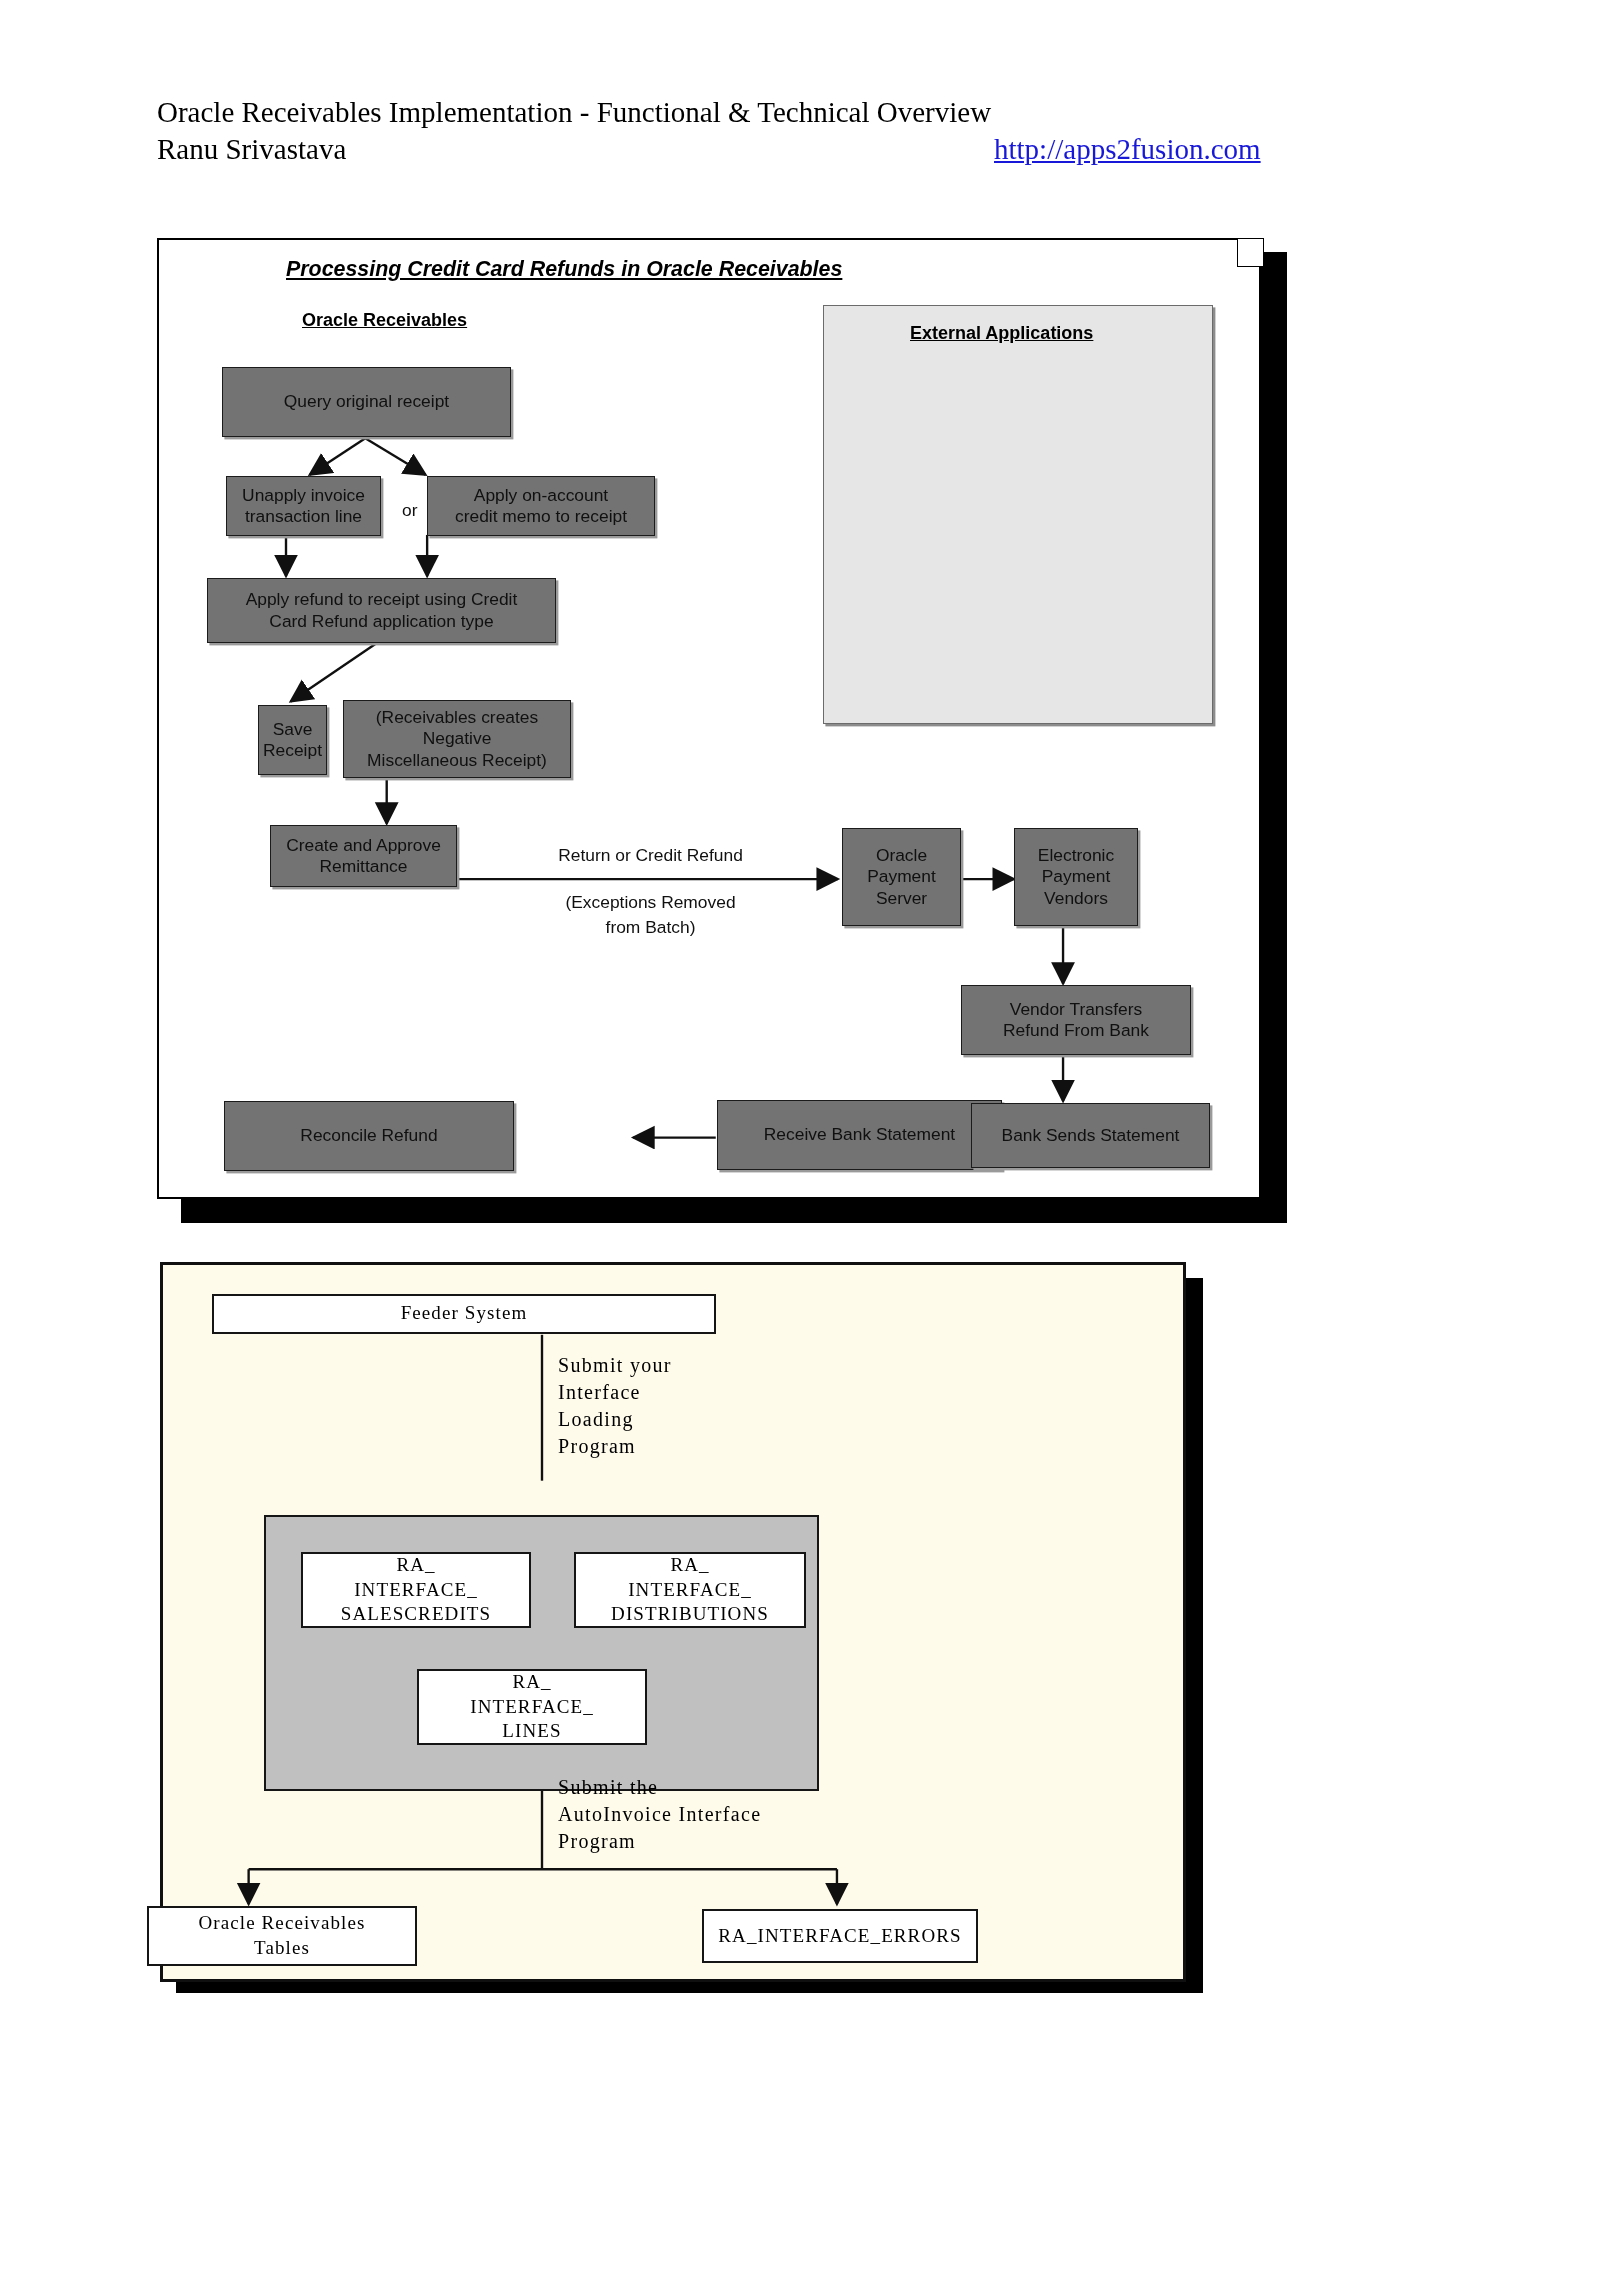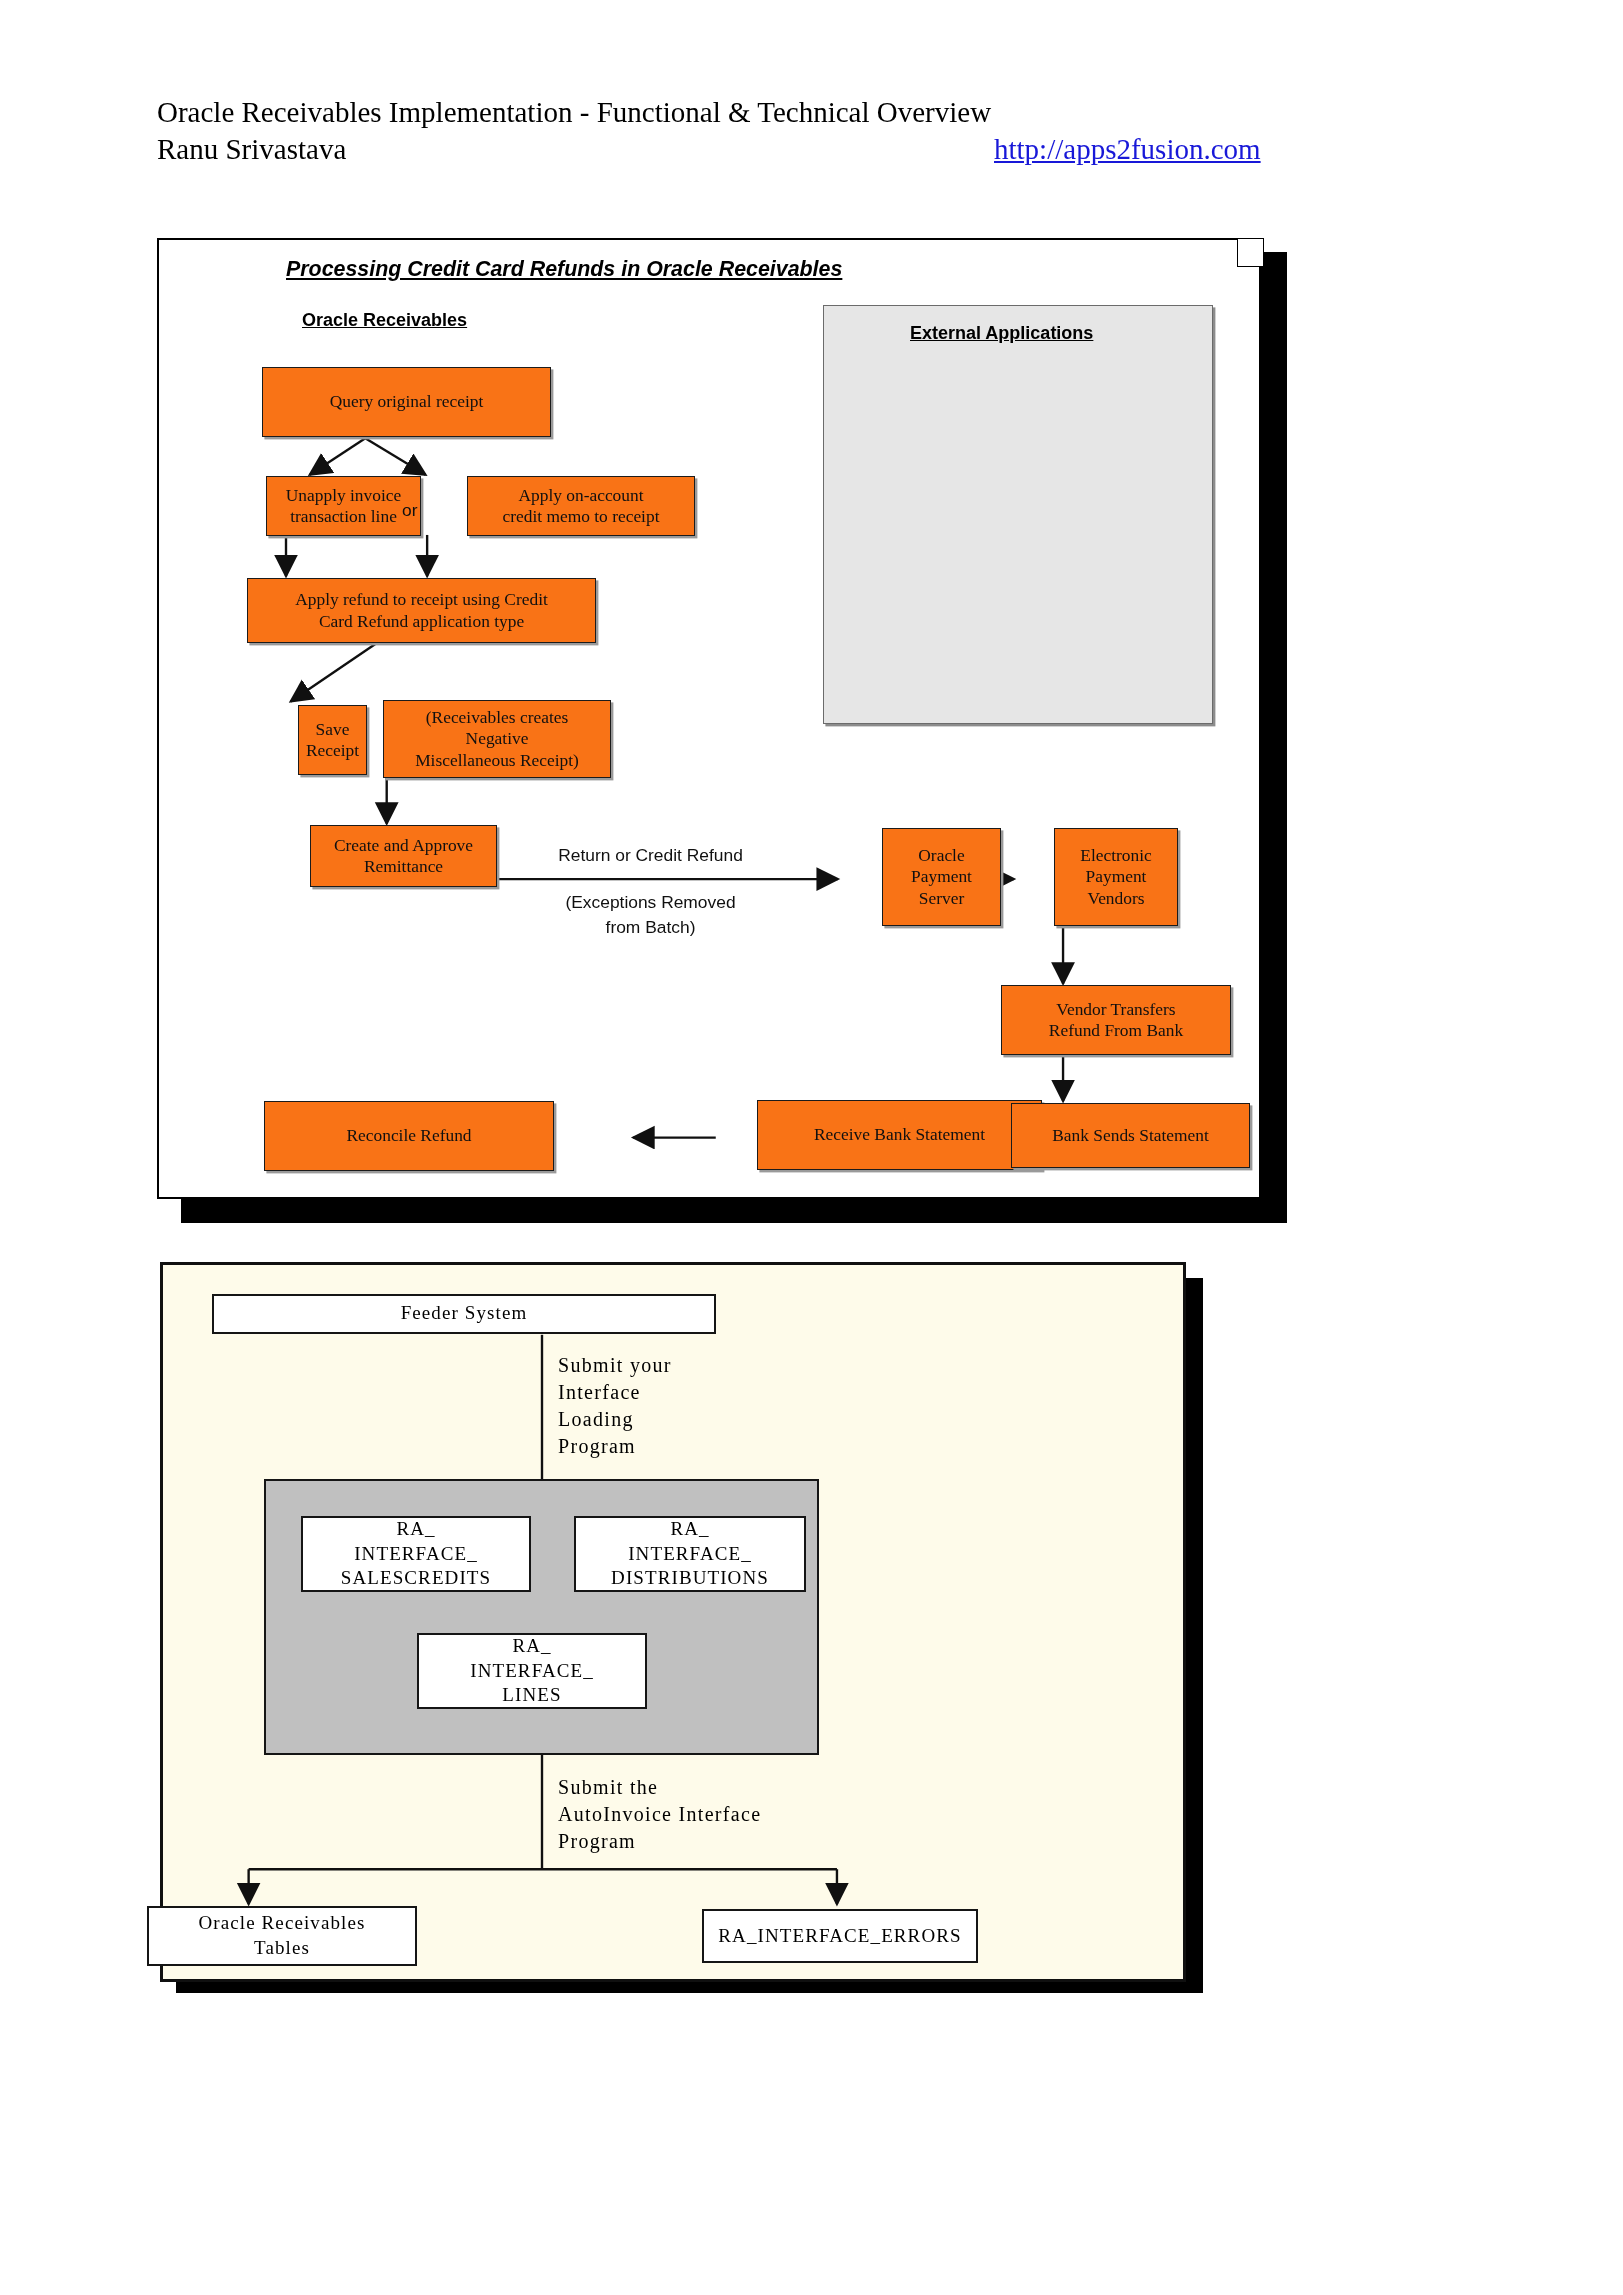--- a/index.html
+++ b/index.html
@@ -46,27 +46,26 @@
     font-family:"Liberation Sans", sans-serif;
     font-weight:bold;font-size:21.4px;color:#000;
     text-decoration:underline;white-space:nowrap;font-style:italic;
   }
   .d1-sub{
     font-family:"Liberation Sans", sans-serif;
     font-weight:bold;font-size:18px;color:#000;
     text-decoration:underline;white-space:nowrap;
   }
   .d1-box{
-    background:#f97316;border:1.6px solid #1b1b1b;
+    background:#737373;border:1.6px solid #1b1b1b;
     box-shadow:2.4px 2.4px 0 #9a9a9a;
     display:flex;align-items:center;justify-content:center;text-align:center;
-    font-family:Liberation Serif, serif;
+    font-family:Liberation Sans, sans-serif;
     font-size:17.4px;line-height:21.4px;color:#101010;
     padding:1.6px 4.8px;
-    margin-left:40px;
   }
   .d1-plain{
     font-family:"Liberation Sans", sans-serif;
     font-size:17.4px;line-height:24.6px;color:#101010;text-align:center;
   }
   #ext-app-panel{
     background:#e6e6e6;border:1.6px solid #6b6b6b;
     box-shadow:2.4px 2.4px 0 #8c8c8c;
   }
 
@@ -77,21 +76,21 @@
     background:#fefbea;border:3.2px solid #101010;
   }
   .d2{position:absolute;box-sizing:border-box;}
   .d2-box{
     background:#ffffff;border:2.4px solid #151515;
     display:flex;align-items:center;justify-content:center;text-align:center;
     font-family:"Liberation Serif", serif;
     font-size:19px;line-height:24.6px;color:#000;letter-spacing:1.1px;
     padding:1.6px 4.8px;
   }
-  #tables-panel{background:#c0c0c0;border:2.4px solid #151515;}
+  #tables-panel{background:#c0c0c0;border:2.4px solid #151515;margin-top:36px;}
   .d2-note{
     font-family:"Liberation Serif", serif;
     font-size:20px;line-height:27px;color:#000;letter-spacing:1.3px;
     white-space:pre-line;
   }
 </style>
 </head>
 <body>
 
 <div id="page-header">

